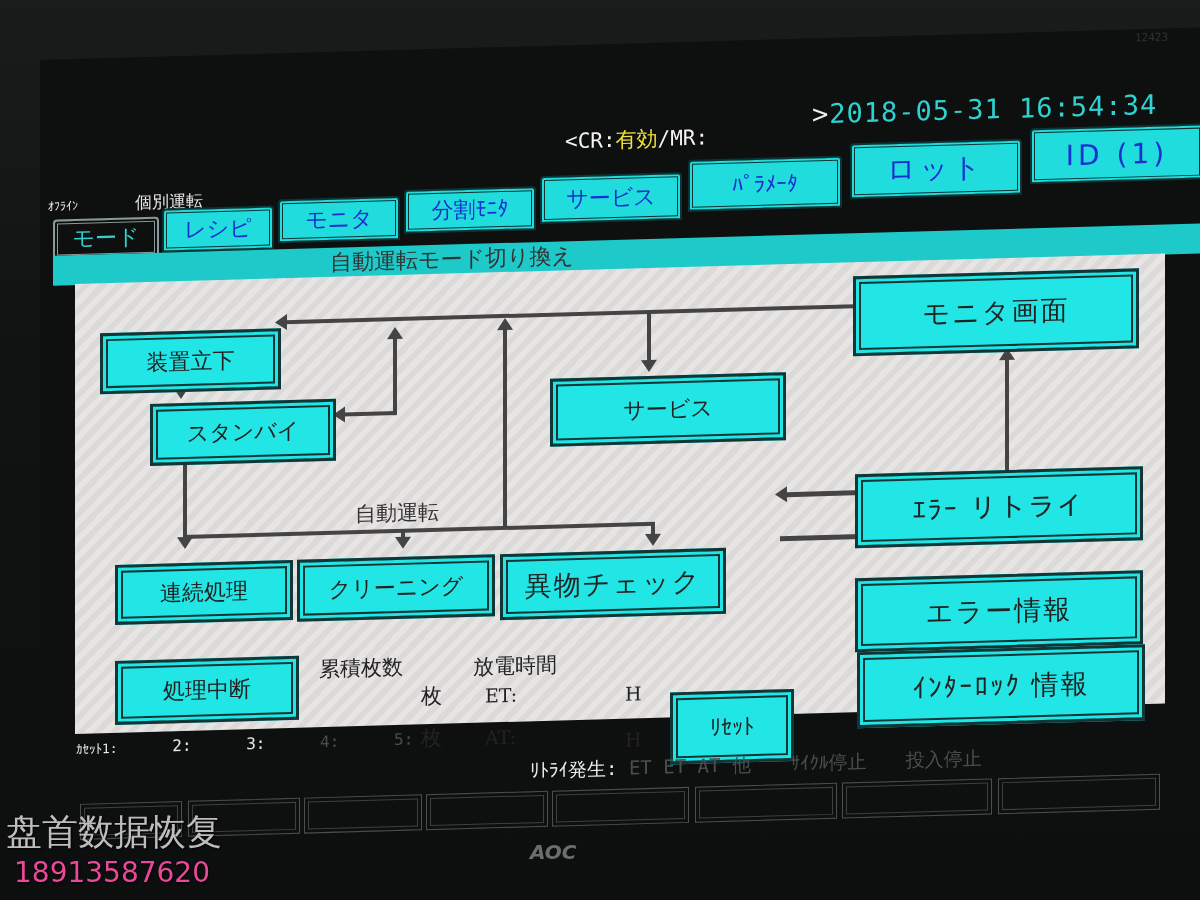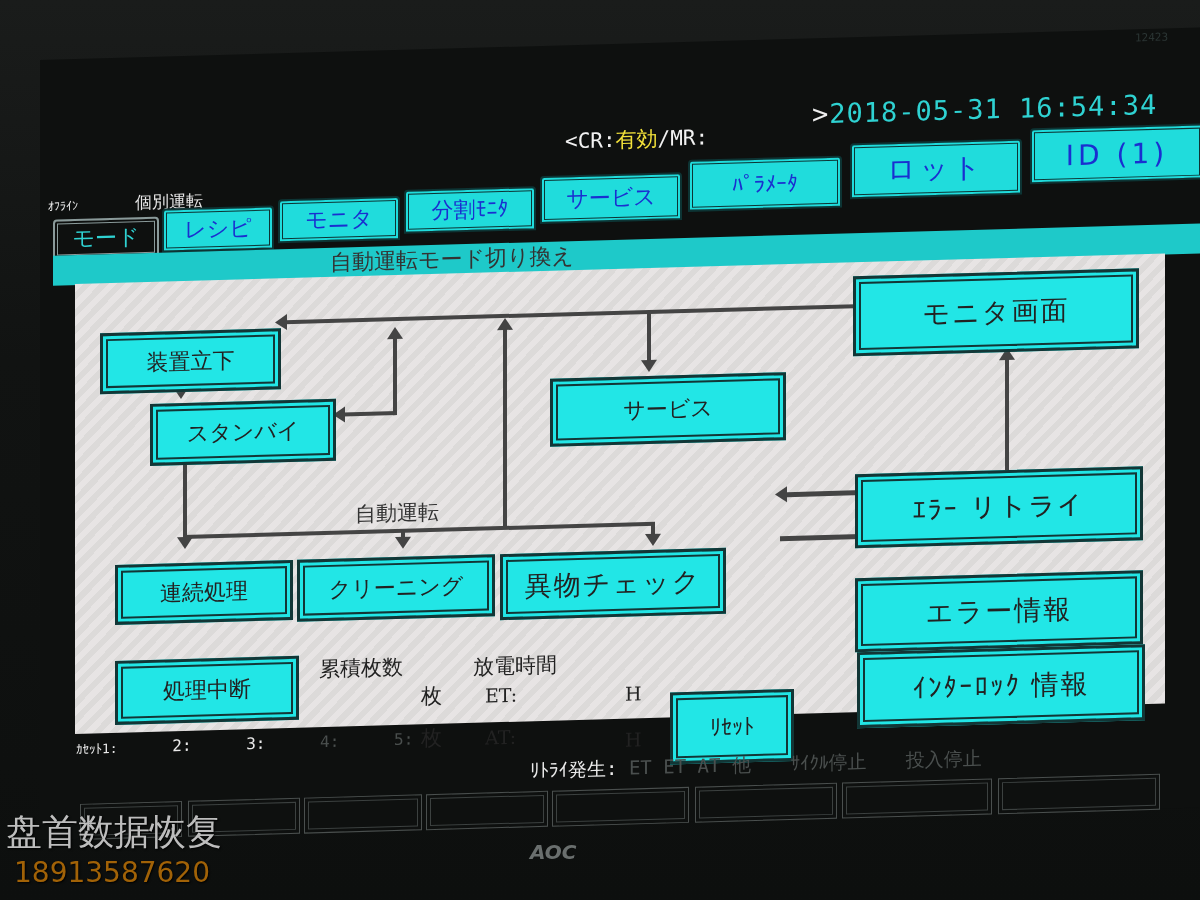--- a/index.html
+++ b/index.html
@@ -45,21 +45,21 @@
   .arr.down { border-left:8px solid transparent; border-right:8px solid transparent; border-top:12px solid #444; }
   .arr.up { border-left:8px solid transparent; border-right:8px solid transparent; border-bottom:12px solid #444; }
   .arr.left { border-top:8px solid transparent; border-bottom:8px solid transparent; border-right:12px solid #444; }
   .arr.right { border-top:8px solid transparent; border-bottom:8px solid transparent; border-left:12px solid #444; }
   .label-dark { color:#222; font-size:21px; }
   .mono { font-family:"DejaVu Serif", serif; color:#222; font-size:19px; }
   .bottom-text { color:#eaeaea; font-family:"DejaVu Sans Mono", monospace; font-size:16px; }
   .dim { color:#4a4f4e; }
   .fkey { position:absolute; border:1px solid #4a4f4e; box-shadow: inset 0 0 0 3px #0e100f, inset 0 0 0 4px #3c4140; cursor:pointer; }
   .watermark { position:absolute; color:#bdbdbd; font-size:36px; text-shadow:1px 1px 2px #000; }
-  .phone { position:absolute; color:#a16207; font-size:28px; text-shadow:1px 1px 2px #000; }
+  .phone { position:absolute; color:#ec4899; font-size:28px; text-shadow:1px 1px 2px #000; }
   .aoc { position:absolute; color:#6a6f6e; font-weight:bold; font-style:italic; font-size:20px; }
 </style>
 </head>
 <body>
 
 <div class="screen">
 
   <div class="abs model-no" style="left:1095px; top:2px;">12423</div>
   <div class="abs status-line" style="left:525px; top:82px;">
     <span>&lt;CR:</span><span class="cr-val">有効</span><span>/MR:</span>

